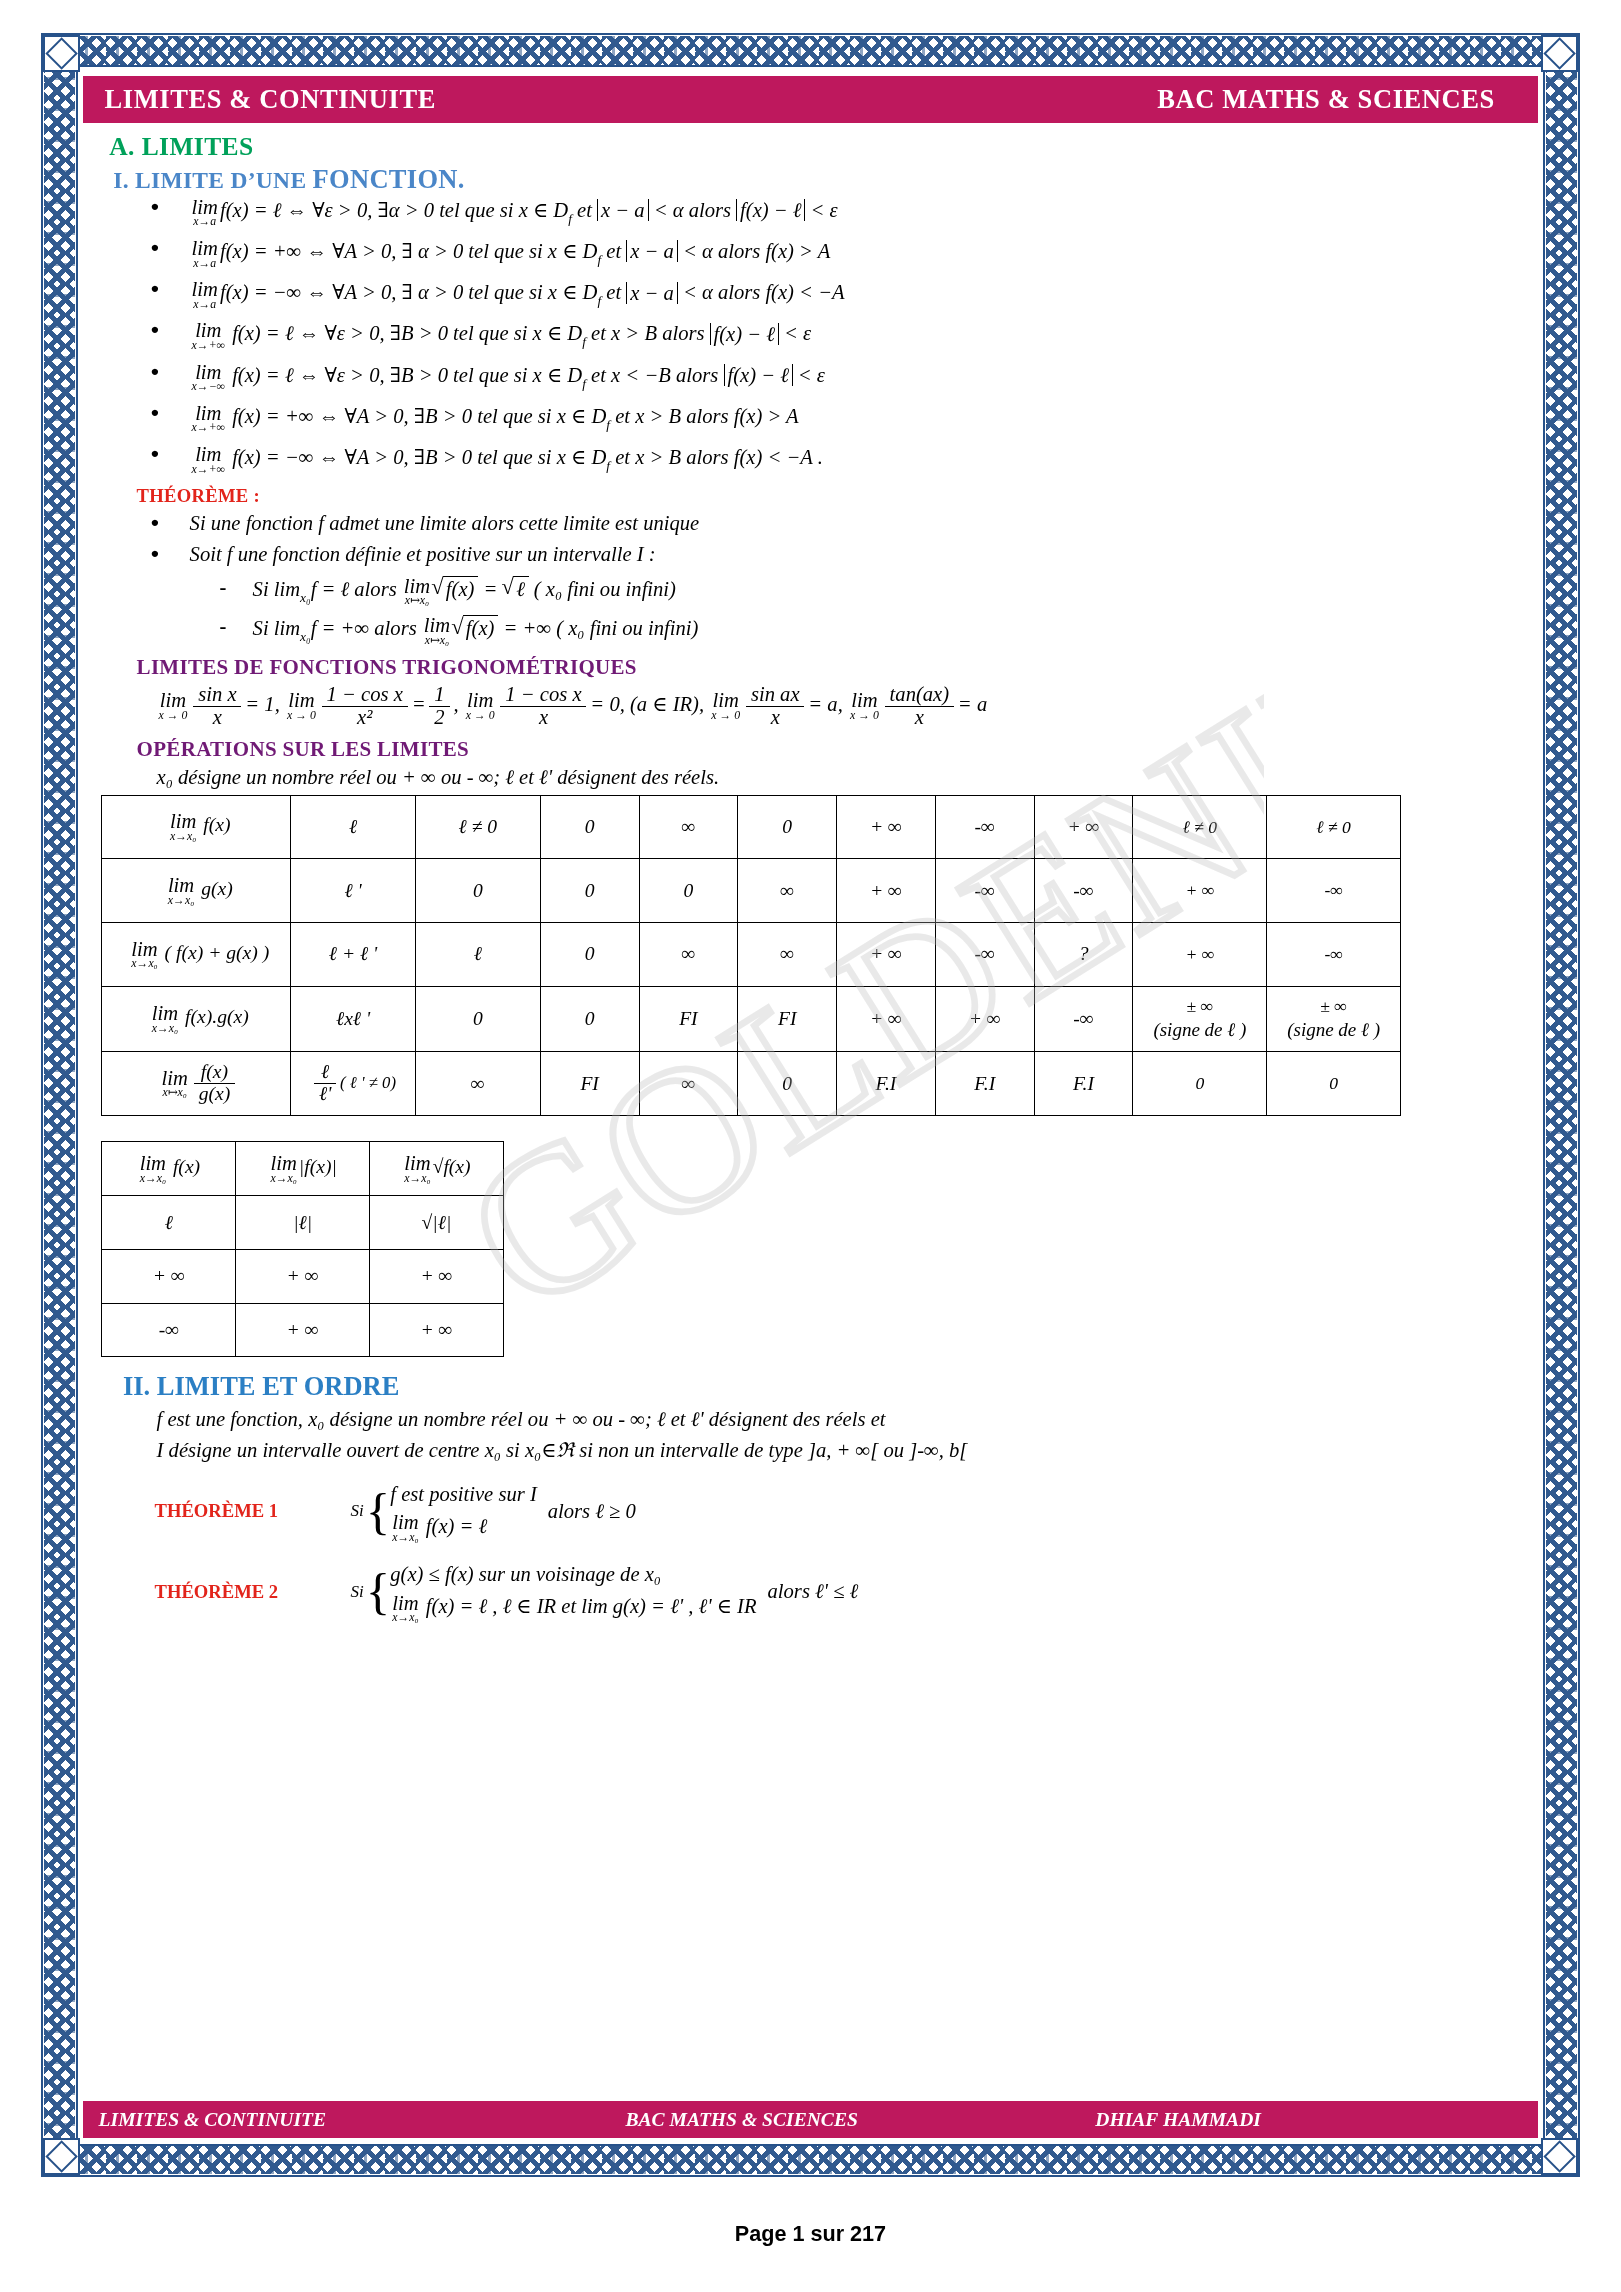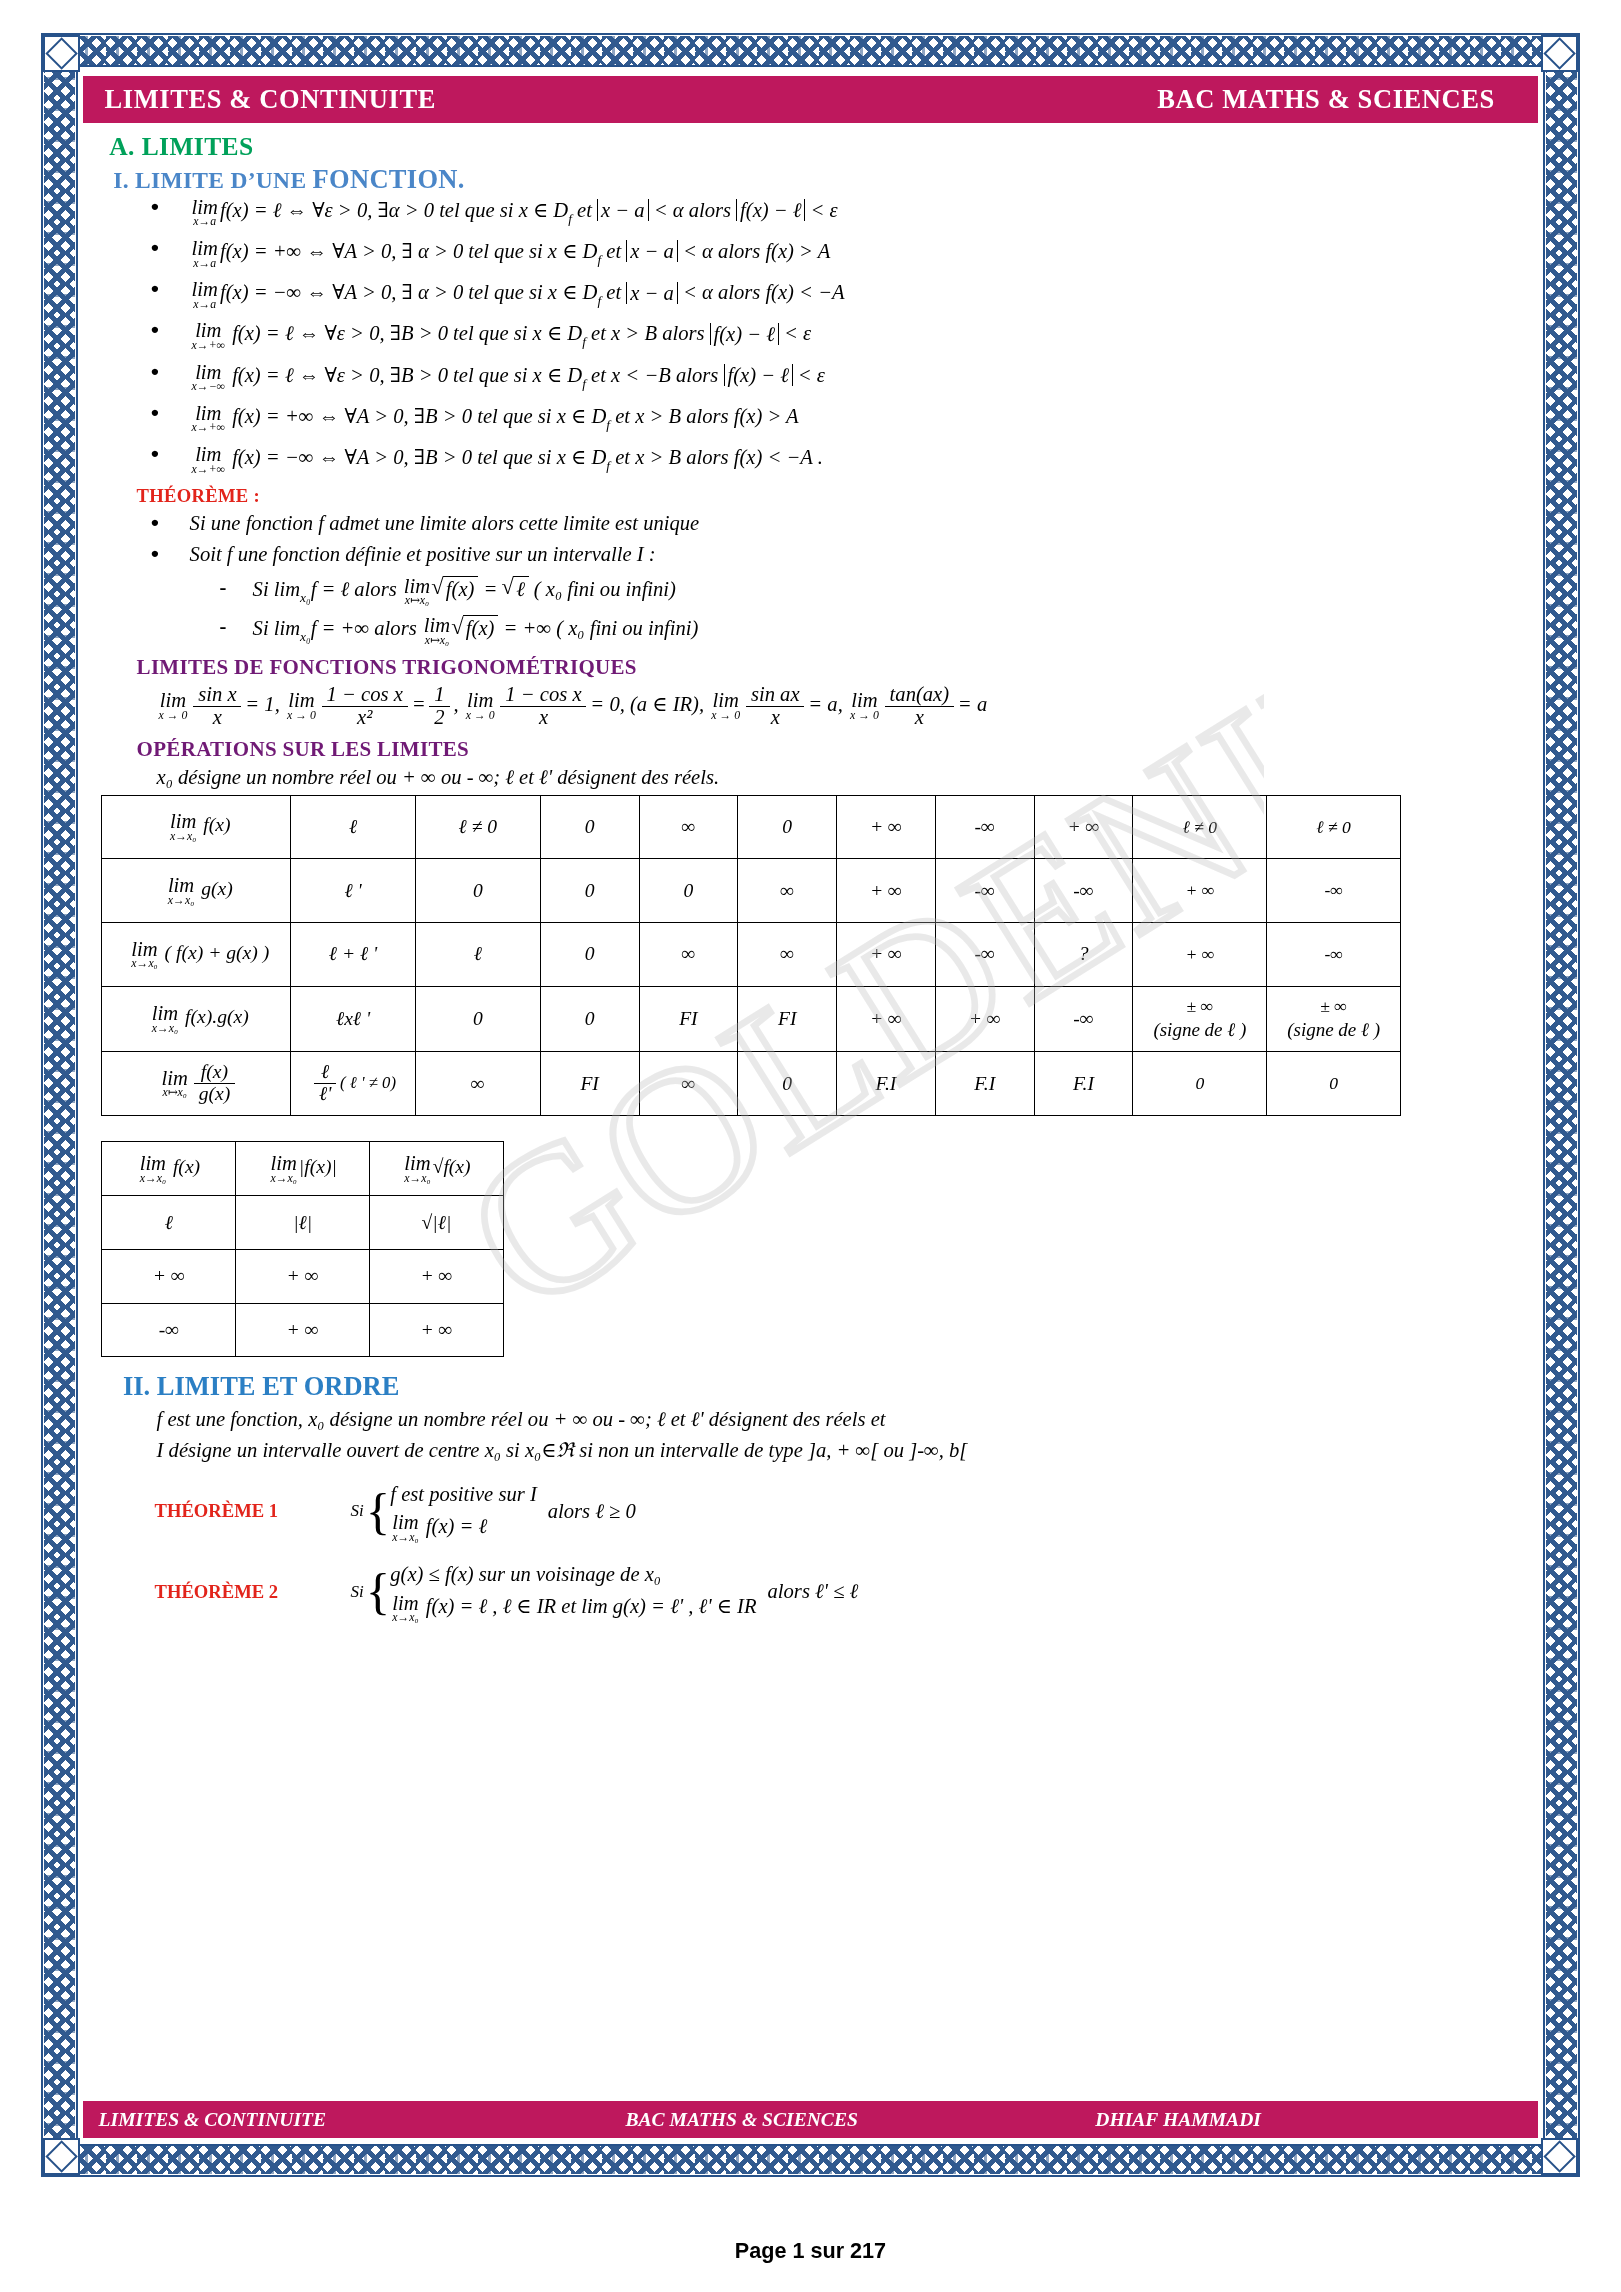--- a/index.html
+++ b/index.html
@@ -279,21 +279,21 @@
   
   .watermark{
     position:absolute;
     left:323px; top:549px;
     width:863px; height:863px;
     z-index:1; pointer-events:none;
     opacity:.30;
   }
   .pagenum{
     position:absolute;
-    left:0; right:0; bottom:29px;
+    left:0; right:0; bottom:46px;
     text-align:center;
     font-family:"Liberation Sans","DejaVu Sans",sans-serif;
     font-weight:bold;
     font-size:21.6px;
     color:#000;
   }
   sub{font-size:.65em}
 </style>
 </head>
 <body>

